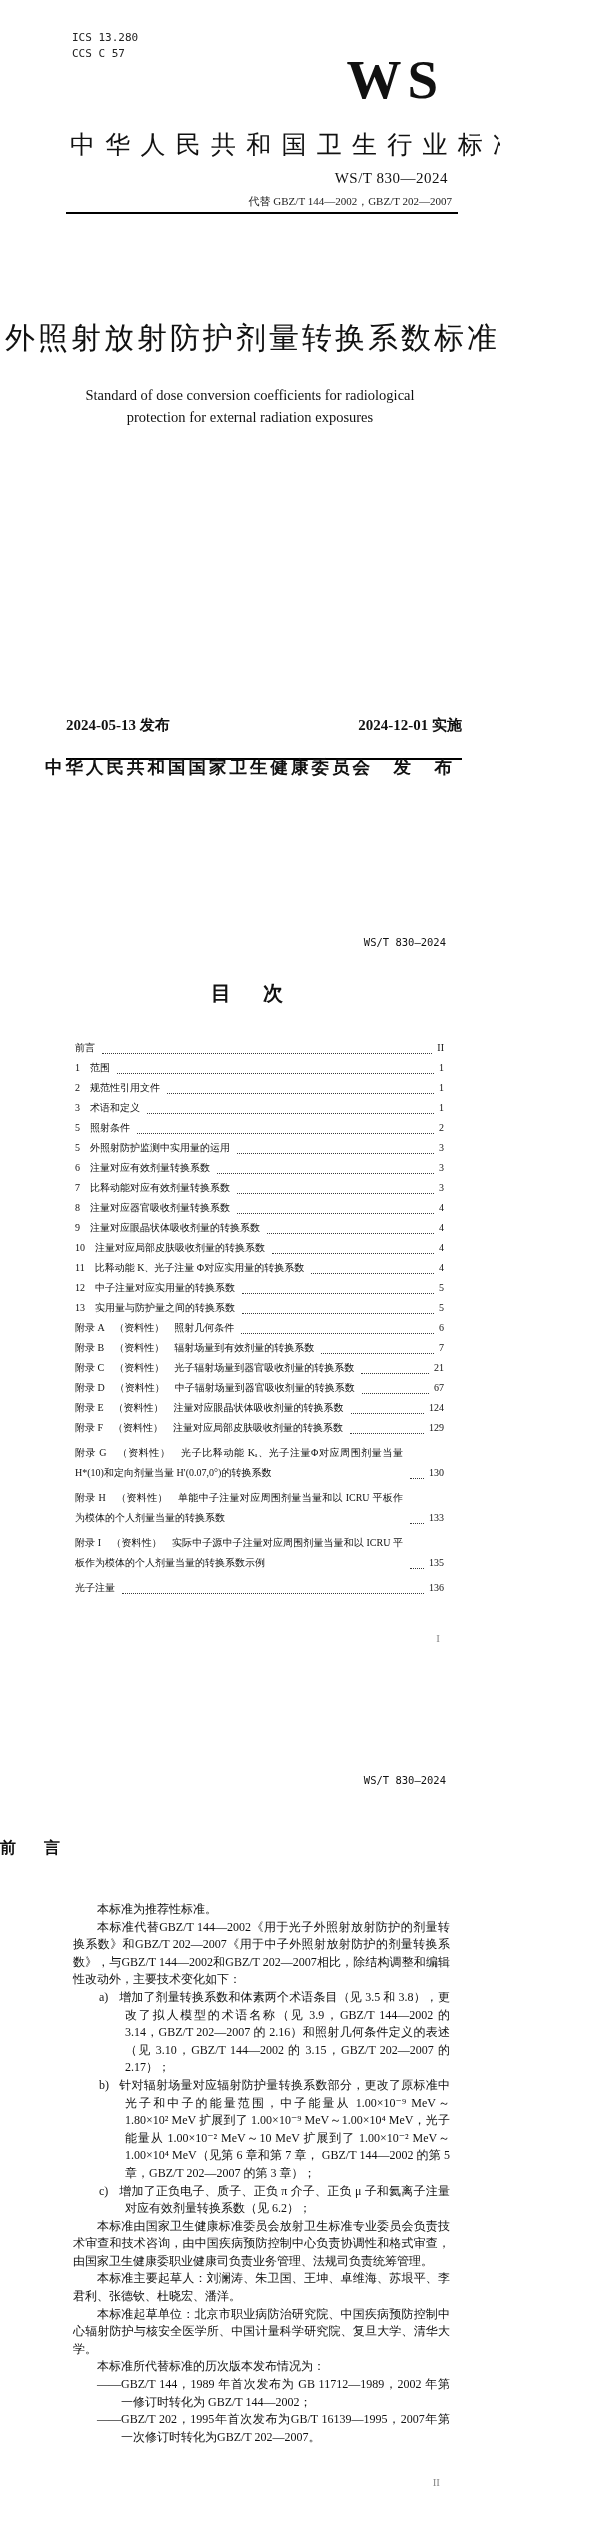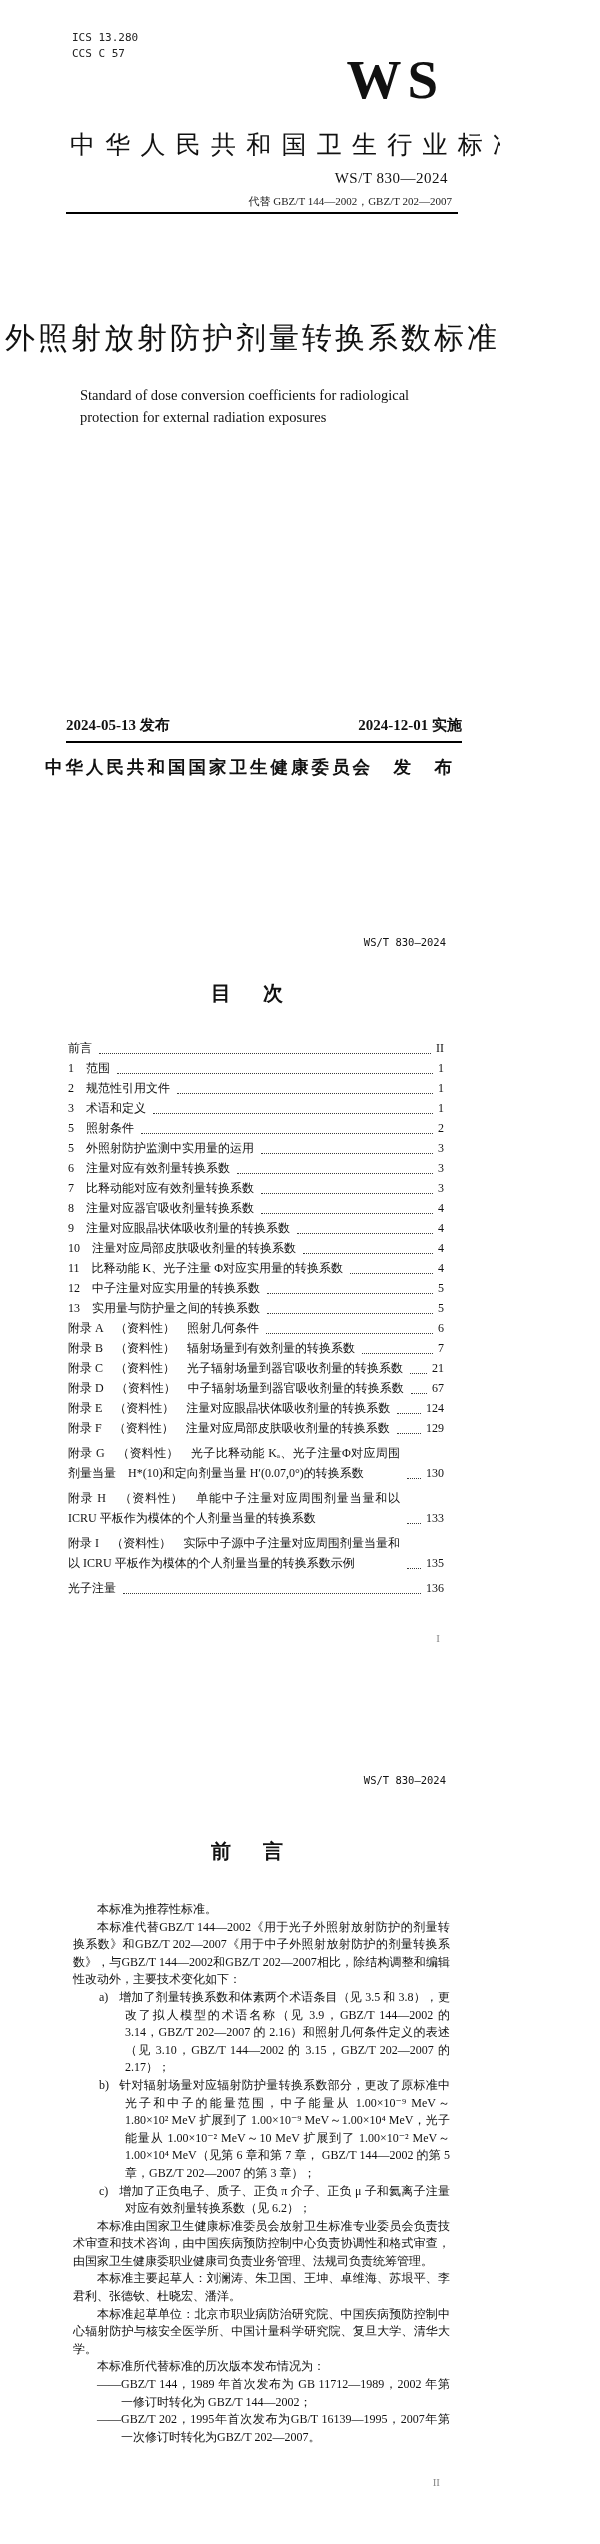--- a/index.html
+++ b/index.html
@@ -12,52 +12,52 @@
   .ws-logo { position:absolute; top:48px; right:56px; font-size:55px; font-weight:bold;
              letter-spacing:6px; font-family:"Liberation Serif",serif;margin-left:42px; }
   .std-type { position:absolute; top:128px; left:70px; right:36px; font-size:25px;
               text-align:justify; text-align-last:justify; white-space:nowrap; display:block;
               font-weight:500; letter-spacing:2px; }
   .std-no { position:absolute; top:170px; right:52px; font-size:15px; letter-spacing:0.5px; }
   .replaces { position:absolute; top:194px; right:48px; font-size:11px; color:#222; }
   .cover-rule { position:absolute; top:212px; left:66px; right:42px; border-top:2px solid #000; height:0; }
   .doc-title { position:absolute; top:318px; left:0; right:0; text-align:right; font-size:30px;
                letter-spacing:3px; font-weight:500; }
-  .doc-title-en { position:absolute; top:384px; left:80px; right:80px; text-align:left;
+  .doc-title-en { position:absolute; top:384px; left:80px; right:80px; text-align:center;
                   font-size:14.5px; line-height:22px; }
   .date-row { position:absolute; top:716px; left:66px; right:38px; border-bottom:2px solid #000;
-              padding-bottom:6px; display:flex; justify-content:space-between;
+              padding-bottom:23px; display:flex; justify-content:space-between;
               font-size:15px; font-weight:bold; }
   .issuer { position:absolute; top:755px; left:0; right:0; text-align:center; font-size:17.5px;
             font-weight:bold; letter-spacing:3px; }
 
   
   .run-head { position:absolute; right:54px; font-family:"DejaVu Sans Mono",monospace;
               font-size:10.5px; color:#111; }
   .hdr-toc { top:936px; }
   .hdr-fw  { top:1774px; }
   .folio { position:absolute; right:60px; font-size:11px; color:#8a8a8a;
            font-family:"Liberation Serif",serif; }
   .folio-toc { top:1632px; }
   .folio-fw  { top:2476px; }
 
   
   .toc-title { position:absolute; top:980px; left:0; right:0; text-align:center;
                font-size:20px; font-weight:bold; letter-spacing:6px; }
-  .toc-list { position:absolute; top:1038px; left:68px; right:56px; font-size:12px; }
+  .toc-list { position:absolute; top:1038px; left:75px; right:56px; font-size:10px; }
   .toc-row { display:flex; align-items:flex-end; line-height:20px; margin:0; }
   .toc-row.gap { margin:5px 0; }
   .toc-row .t { text-align:justify; }
   .toc-row .leader { flex:1 1 auto; min-width:14px; border-bottom:1.5px dotted #3a3a3a;
                      margin:0 5px 4px 7px; }
   .toc-row .pg { flex:0 0 auto; }
 
   
-  .fw-title { position:absolute; top:1838px; left:0; right:0; text-align:center;
-              font-size:20px; font-weight:bold; letter-spacing:6px;font-family:Liberation Serif, serif; }
+  .fw-title { position:absolute; top:1838px; left:0; right:0; text-align:left;
+              font-size:16px; font-weight:bold; letter-spacing:6px;font-family:Liberation Serif, serif; }
   .fw-body { position:absolute; top:1901px; left:73px; right:50px; font-size:12px;
              line-height:17.6px; text-align:justify; }
   .fw-body p { margin:0; }
   .fw-p { text-indent:2em; }
   .fw-li { padding-left:52px; text-indent:-26px; }
   .fw-li .marker { display:inline-block; width:20px; text-indent:0; }
   .fw-dash { padding-left:48px; text-indent:-24px; }
 </style>
 </head>
 <body>

